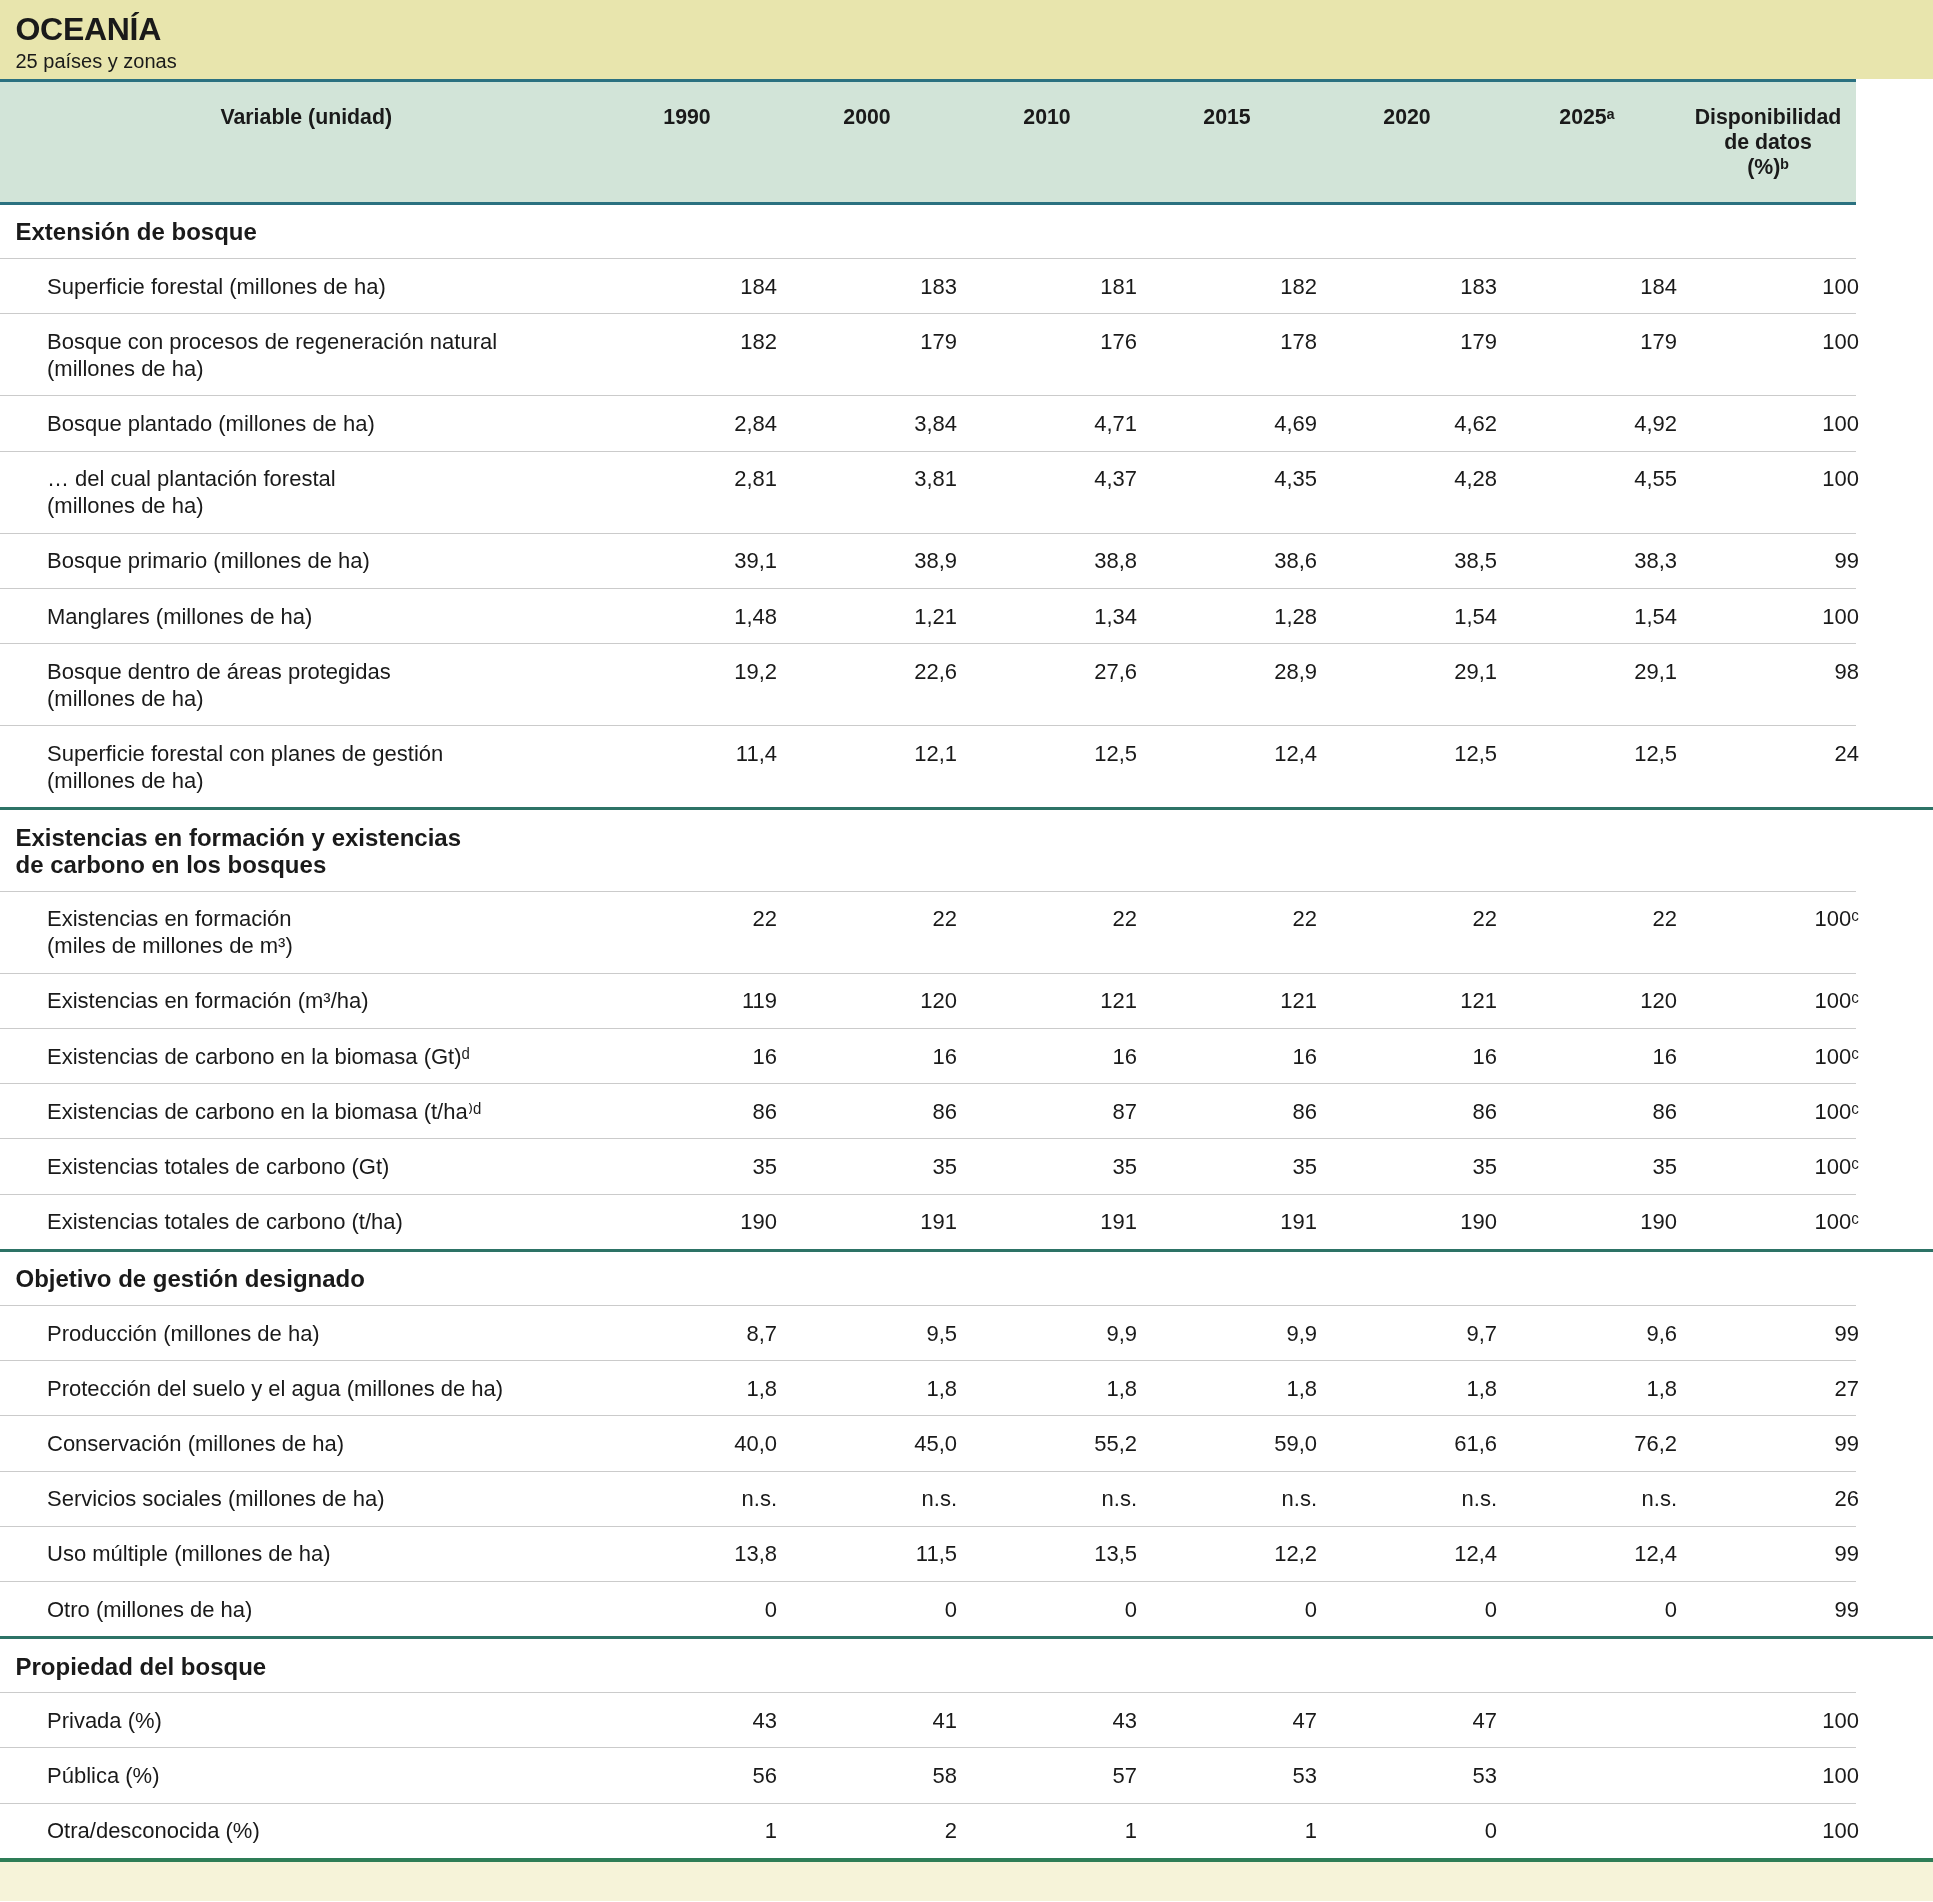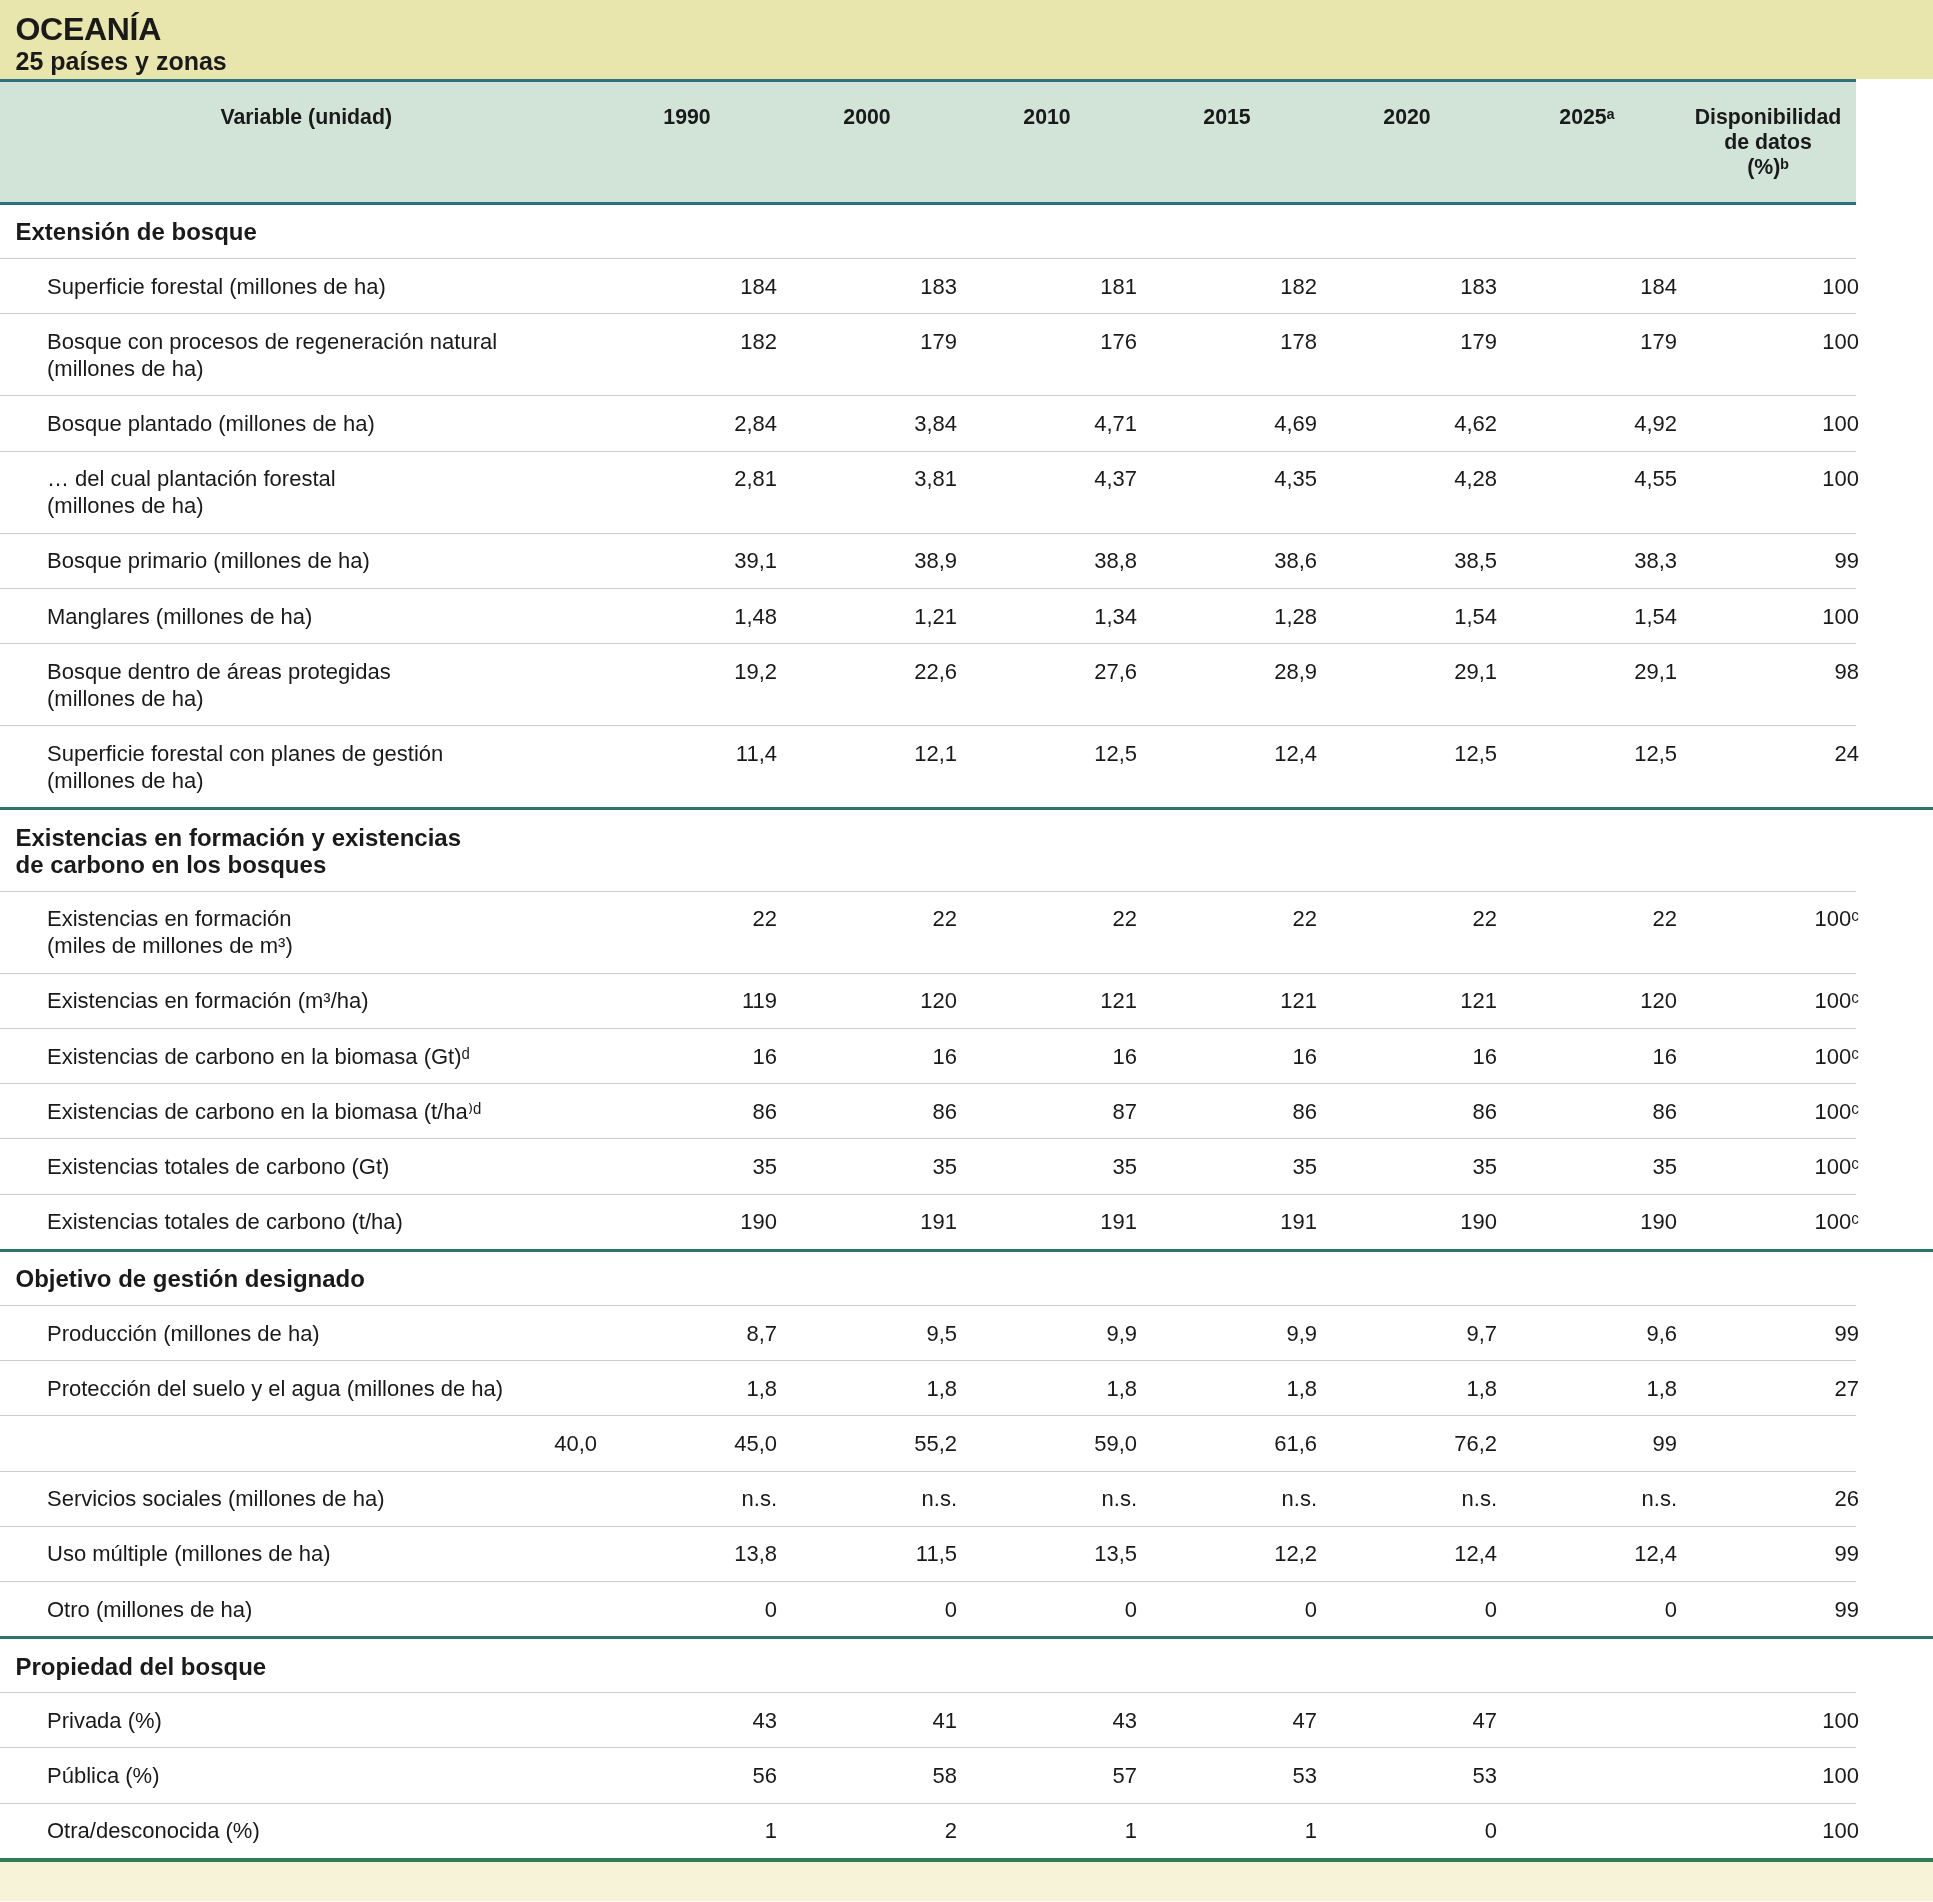--- a/index.html
+++ b/index.html
@@ -16,22 +16,22 @@
     background: #e8e5ad;
     padding: 9.7px 0 5.8px 15.5px;
   }
   .page-title {
     font-size: 32px;
     font-weight: 700;
     line-height: 39px;
     letter-spacing: -0.3px;
   }
   .page-subtitle {
-    font-size: 25px;
-    font-weight: 700;
+    font-size: 20px;
+    font-weight: 400;
     line-height: 25px;
   }
 
   
   .grid {
     display: grid;
     grid-template-columns: 597px repeat(6, 180px) 182px;
     margin-right: 78px;
   }
   .cell { padding-top: 13.6px; padding-bottom: 13.6px; }
@@ -307,20 +307,21 @@
     <div class="cell num">1,8</div>
     <div class="cell num">1,8</div>
     <div class="cell num">1,8</div>
     <div class="cell num">1,8</div>
     <div class="cell num">1,8</div>
     <div class="cell num">1,8</div>
     <div class="cell num">27</div>
   </div>
 
   <div class="data-row grid">
+    <div class="cell row-label">Conservación (millones de ha)</div>
     <div class="cell num">40,0</div>
     <div class="cell num">45,0</div>
     <div class="cell num">55,2</div>
     <div class="cell num">59,0</div>
     <div class="cell num">61,6</div>
     <div class="cell num">76,2</div>
     <div class="cell num">99</div>
   </div>
 
   <div class="data-row grid">

